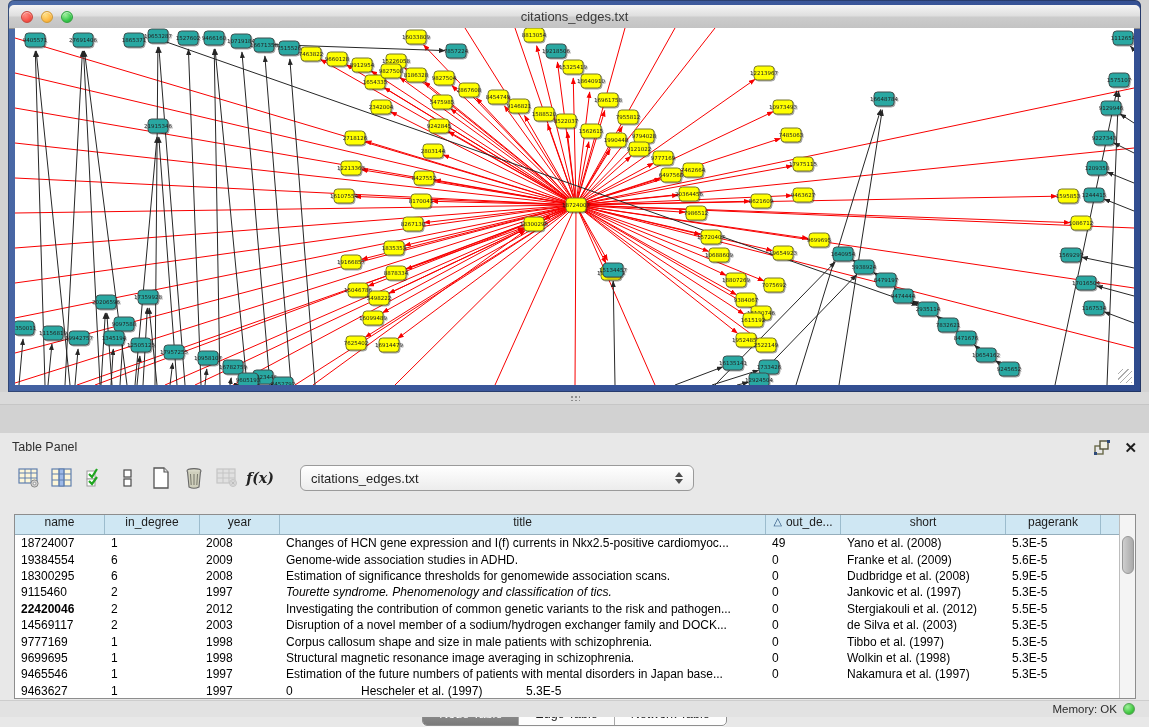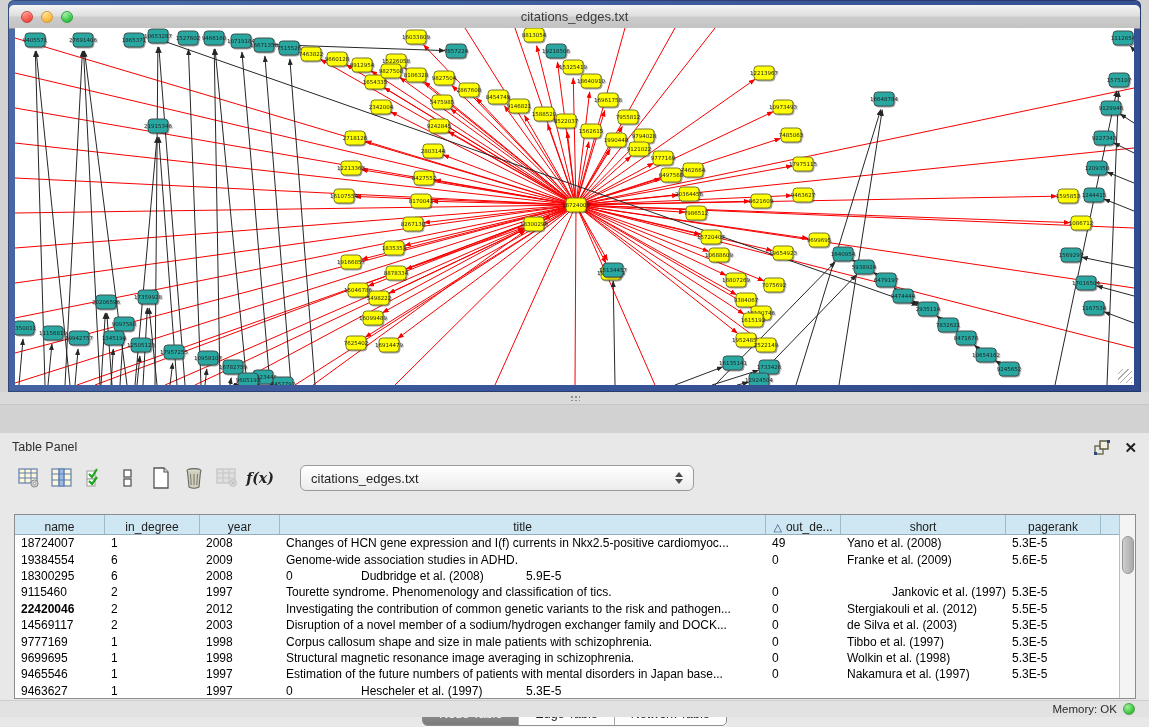--- a/index.html
+++ b/index.html
@@ -47,21 +47,21 @@
   .fx{font-family:"DejaVu Serif",serif;font-style:italic;font-weight:bold;font-size:14px;color:#222;}
   .combo{margin-left:22px;width:372px;height:24px;border:1px solid #9a9a9a;border-radius:6px;
     background:linear-gradient(#ffffff,#ececec);display:flex;align-items:center;padding:0 10px;font-size:13px;color:#1f1f1f;}
   .combo-arrows{margin-left:auto;display:flex;flex-direction:column;gap:2px;}
   .tri-up{width:0;height:0;border-left:4px solid transparent;border-right:4px solid transparent;border-bottom:5px solid #4c4c4c;}
   .tri-down{width:0;height:0;border-left:4px solid transparent;border-right:4px solid transparent;border-top:5px solid #4c4c4c;}
 
   .tbl{position:absolute;left:14px;right:13px;top:81px;bottom:29px;background:#fff;border:1px solid #8d8d8d;display:flex;}
   .tbl-main{flex:1;overflow:hidden;}
   .hdr-row{display:flex;height:19px;background:#cfe7f3;border-bottom:1px solid #95aebc;}
-  .hdr-cell{box-sizing:border-box;border-right:1px solid #9cbccd;display:flex;align-items:flex-end;justify-content:center;
+  .hdr-cell{box-sizing:border-box;border-right:1px solid #9cbccd;display:flex;align-items:flex-start;justify-content:center;
     font-size:12px;color:#1c1c1c;white-space:nowrap;overflow:hidden;}
   .sort-tri{color:#27527e;margin-right:4px;font-size:11px;}
   .body-rows{font-size:12px;color:#000;}
   .t-row{display:flex;height:16.4px;align-items:center;}
   .t-cell{box-sizing:border-box;padding-left:6px;white-space:nowrap;overflow:hidden;}
   .vscroll{width:15px;border-left:1px solid #bdbdbd;background:#f4f4f4;position:relative;}
   .vthumb{position:absolute;left:2px;top:21px;width:10px;height:36px;border-radius:6px;
     background:linear-gradient(90deg,#cfcfcf,#a9a9a9);border:1px solid #979797;}
 
   .tabbar{position:absolute;left:0;right:0;top:267px;height:28px;display:flex;align-items:center;justify-content:center;}
@@ -863,31 +863,32 @@
             <div class="t-cell" style="width: 80px;">2009</div>
             <div class="t-cell" style="width: 486px;">Genome-wide association studies in ADHD.</div>
             <div class="t-cell" style="width: 75px;">0</div>
             <div class="t-cell" style="width: 165px;">Franke et al. (2009)</div>
             <div class="t-cell" style="width: 95px;">5.6E-5</div>
           </div>
           <div class="t-row">
             <div class="t-cell" style="width: 90px;">18300295</div>
             <div class="t-cell" style="width: 95px;">6</div>
             <div class="t-cell" style="width: 80px;">2008</div>
+            <div class="t-cell" style="width: 486px;">Estimation of significance thresholds for genomewide association scans.</div>
             <div class="t-cell" style="width: 75px;">0</div>
             <div class="t-cell" style="width: 165px;">Dudbridge et al. (2008)</div>
             <div class="t-cell" style="width: 95px;">5.9E-5</div>
           </div>
           <div class="t-row">
             <div class="t-cell" style="width: 90px;">9115460</div>
             <div class="t-cell" style="width: 95px;">2</div>
             <div class="t-cell" style="width: 80px;">1997</div>
-            <div class="t-cell" style="width: 486px;">Tourette syndrome. Phenomenology and classification of tics.</div>
+            <div class="t-cell" style="width: 486px; font-style: italic;">Tourette syndrome. Phenomenology and classification of tics.</div>
             <div class="t-cell" style="width: 75px;">0</div>
-            <div class="t-cell" style="width: 165px; text-align: right;">Jankovic et al. (1997)</div>
+            <div class="t-cell" style="width: 165px;">Jankovic et al. (1997)</div>
             <div class="t-cell" style="width: 95px;">5.3E-5</div>
           </div>
           <div class="t-row">
             <div class="t-cell" style="width: 90px; font-weight: bold;">22420046</div>
             <div class="t-cell" style="width: 95px;">2</div>
             <div class="t-cell" style="width: 80px;">2012</div>
             <div class="t-cell" style="width: 486px;">Investigating the contribution of common genetic variants to the risk and pathogen...</div>
             <div class="t-cell" style="width: 75px;">0</div>
             <div class="t-cell" style="width: 165px;">Stergiakouli et al. (2012)</div>
             <div class="t-cell" style="width: 95px;">5.5E-5</div>

